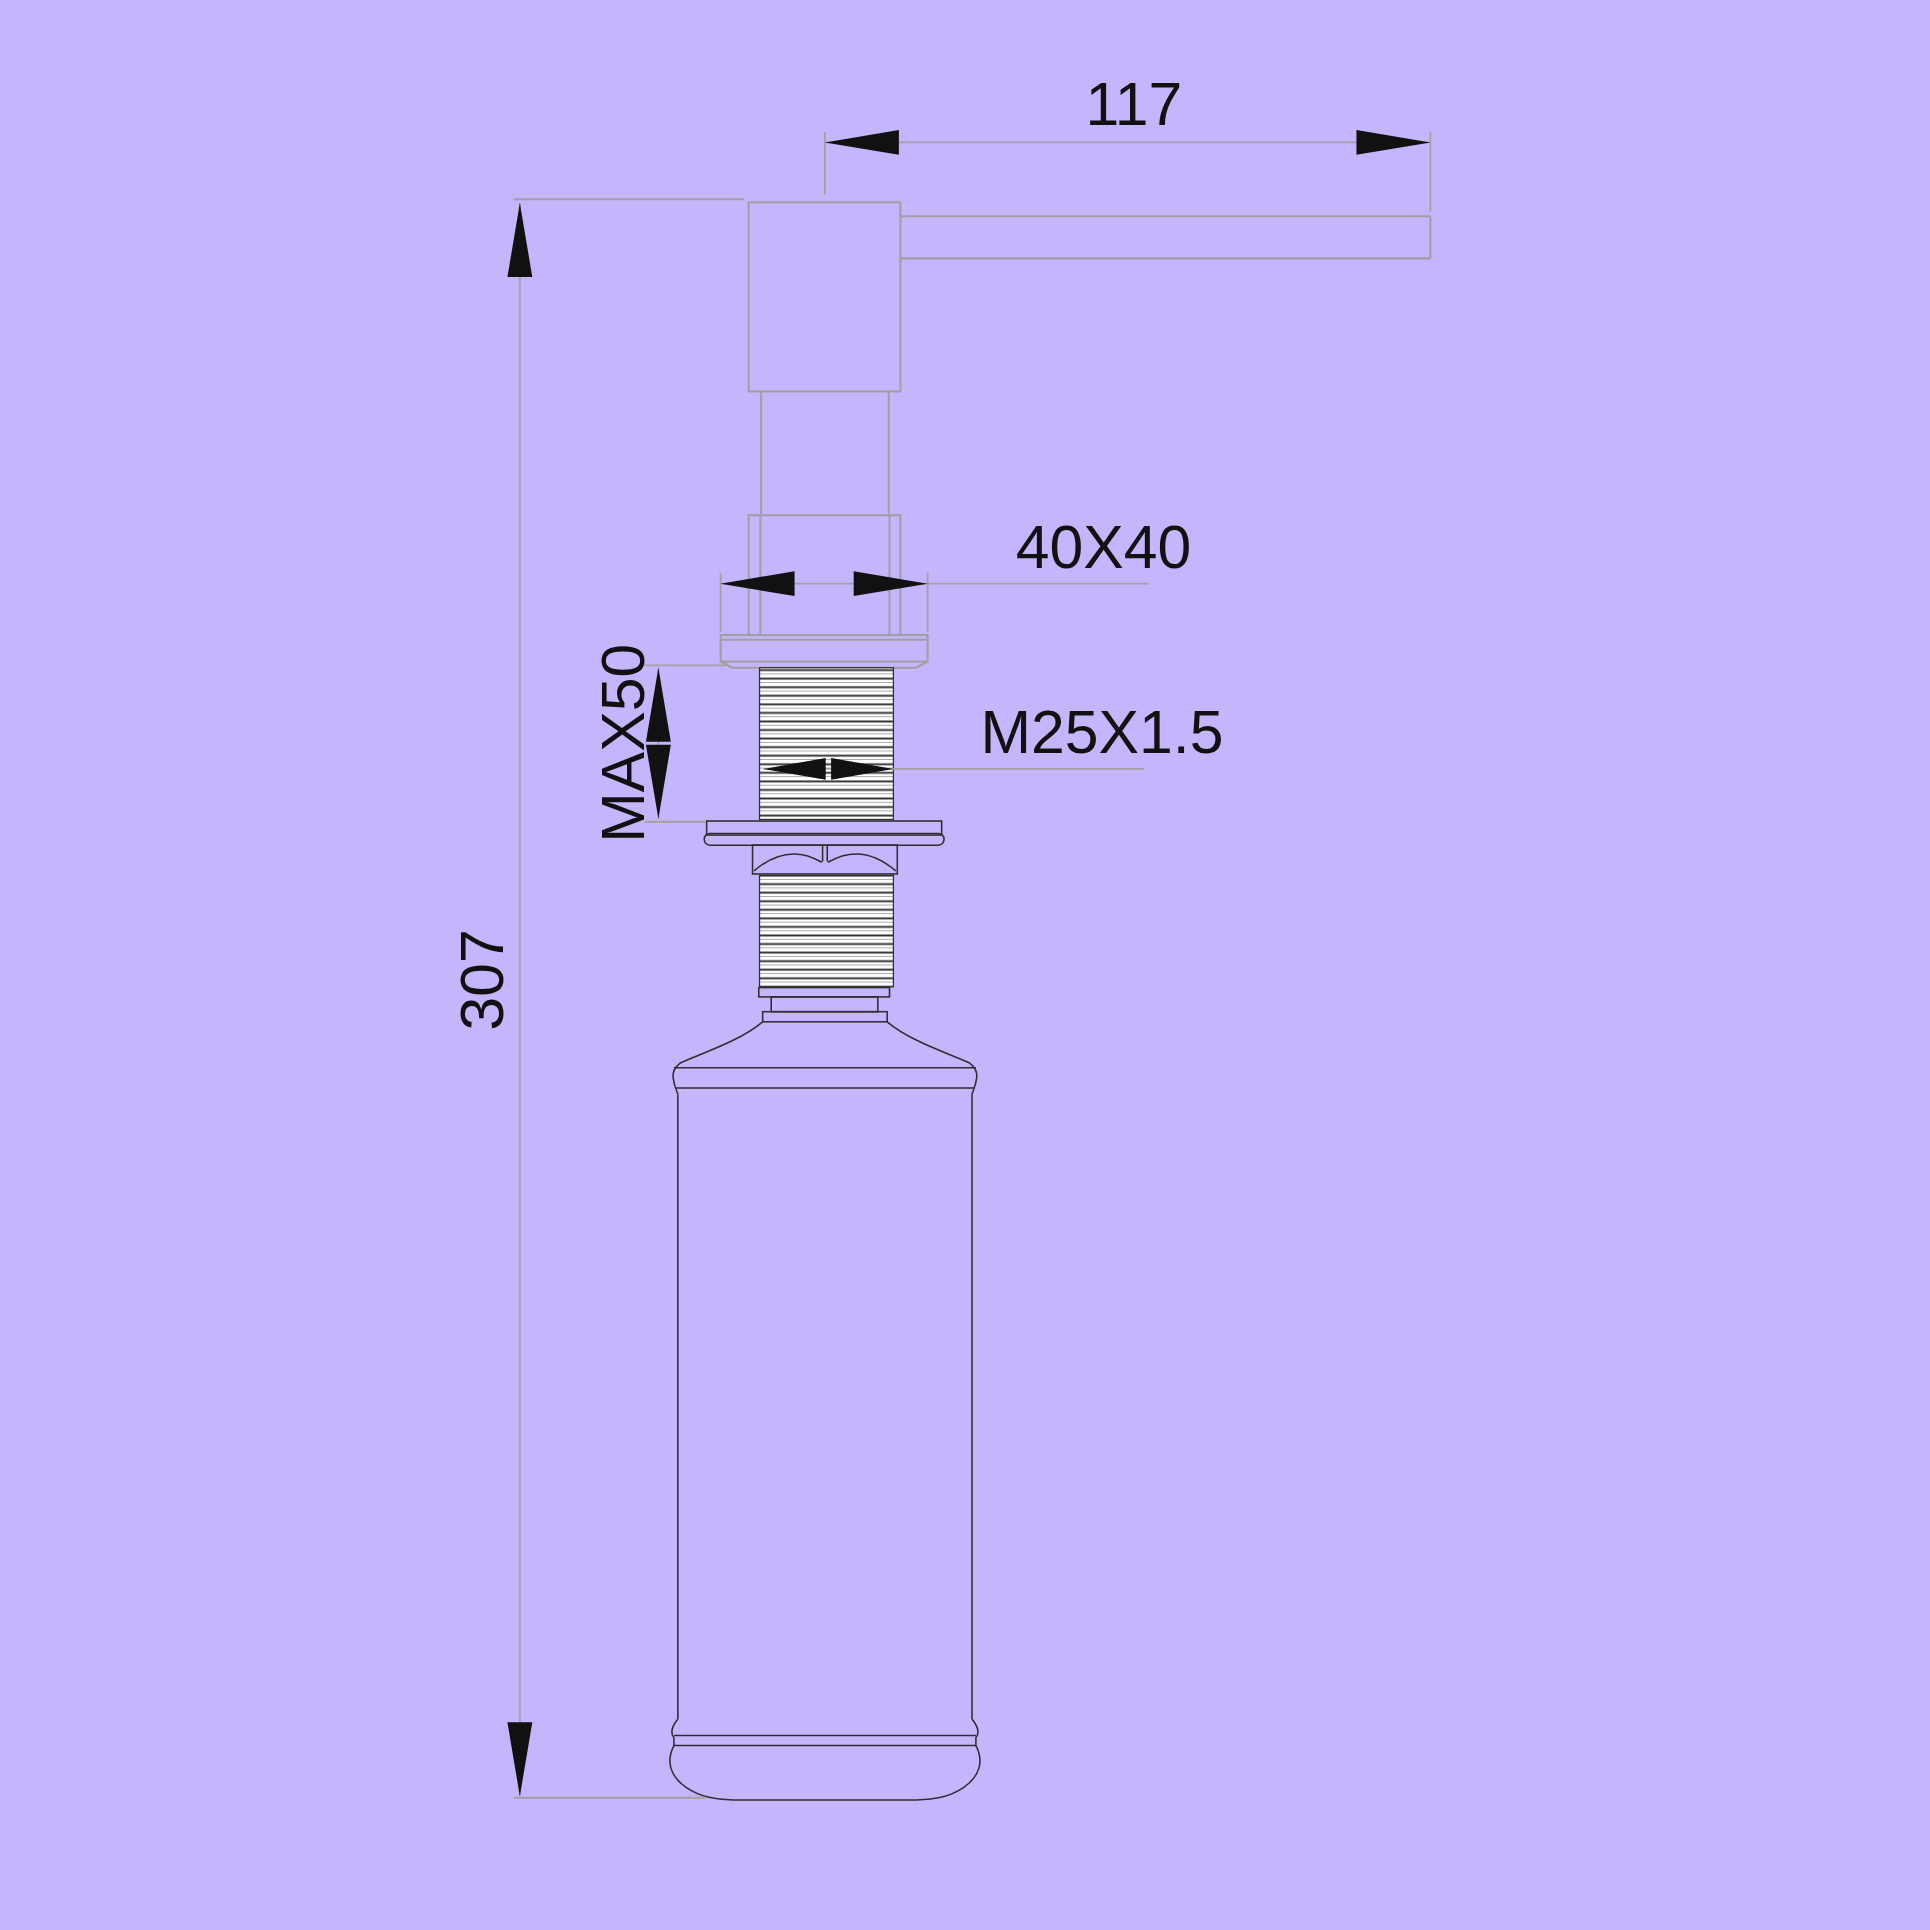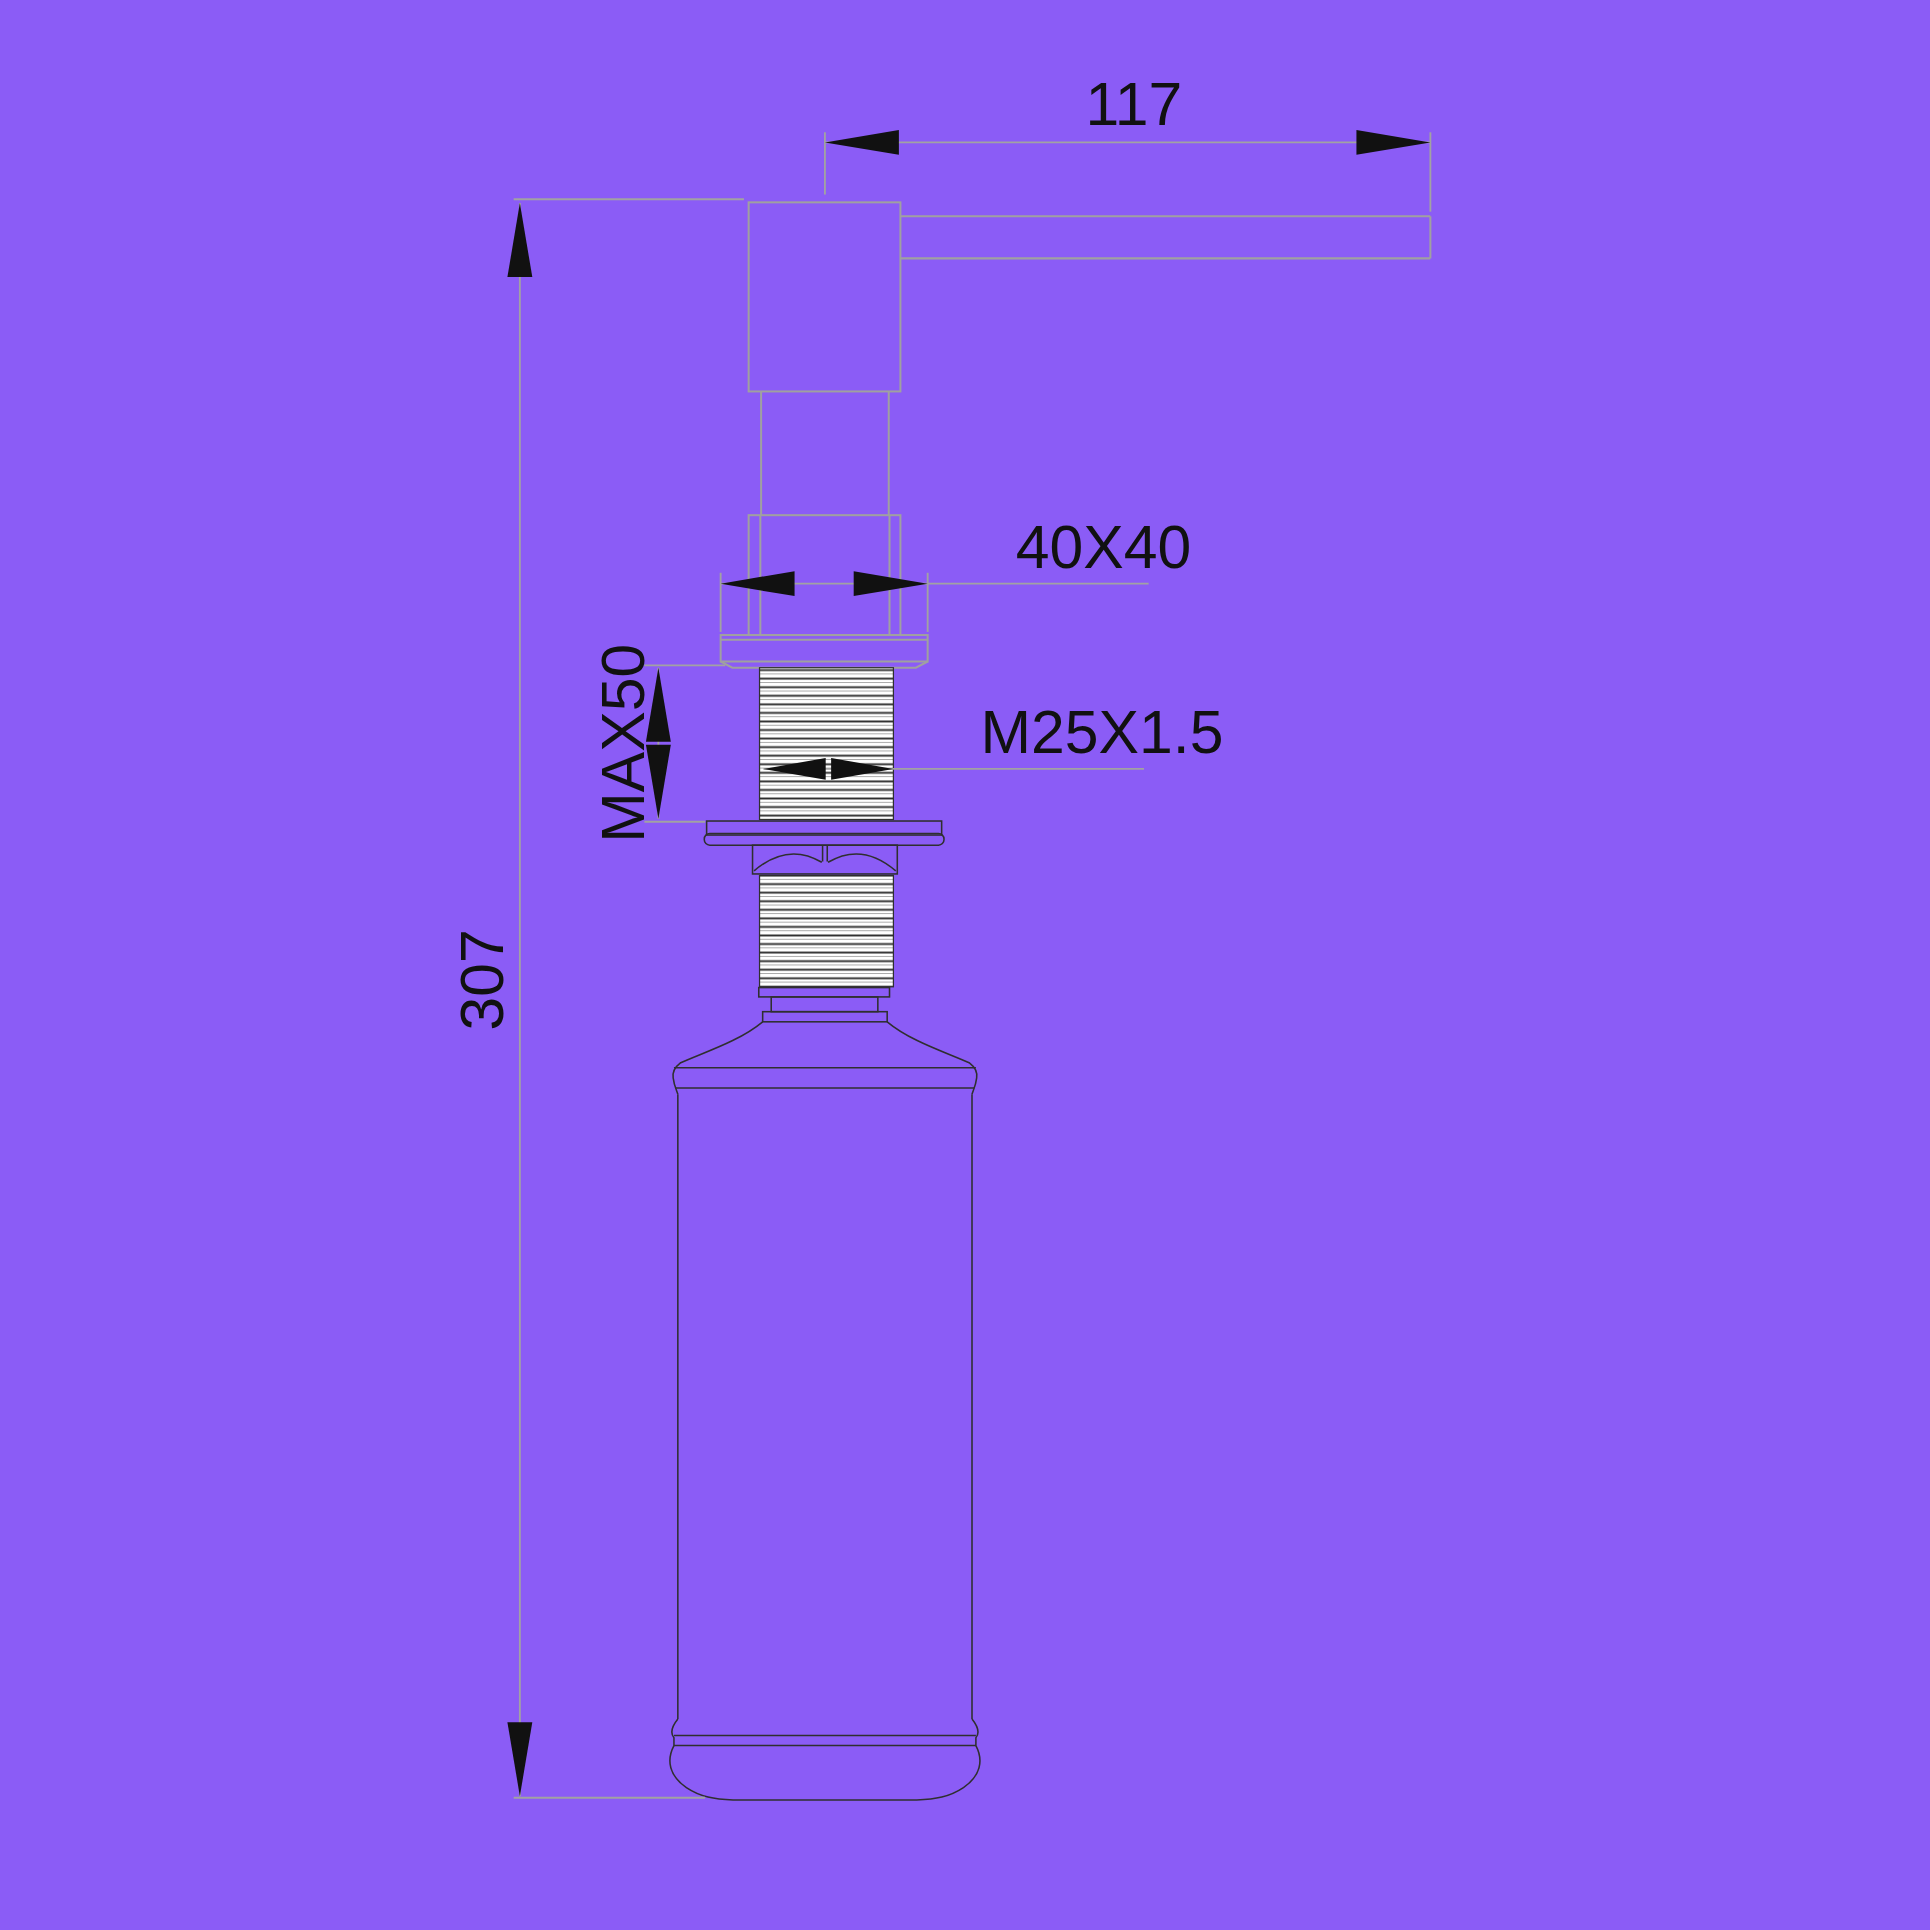--- a/index.html
+++ b/index.html
@@ -1,16 +1,16 @@
 <!DOCTYPE html>
 <html style="font-size:12.5px"><head>
 <meta charset="utf-8">
 <style>
   html,body{margin:0;padding:0;background:#ffffff;}
-  .stage{width:1930px;height:1930px;position:relative;background:#8b5cf6;}
+  .stage{width:1930px;height:1930px;position:relative;background:#c4b5fd;}
   svg{display:block;width:1930px;height:1930px;}
   .dim{stroke:#a2a2a2;stroke-width:2.4;fill:none;}
   .lt {stroke:#a0a0a0;stroke-width:2.6;fill:none;}
   .dk {stroke:#2f2f2f;stroke-width:2;fill:none;}
   .arr{fill:#111111;stroke:none;}
   .txt{fill:#111111;font-family:"Liberation Sans",sans-serif;font-size:78px;}
 </style>
 </head>
 <body>
 

